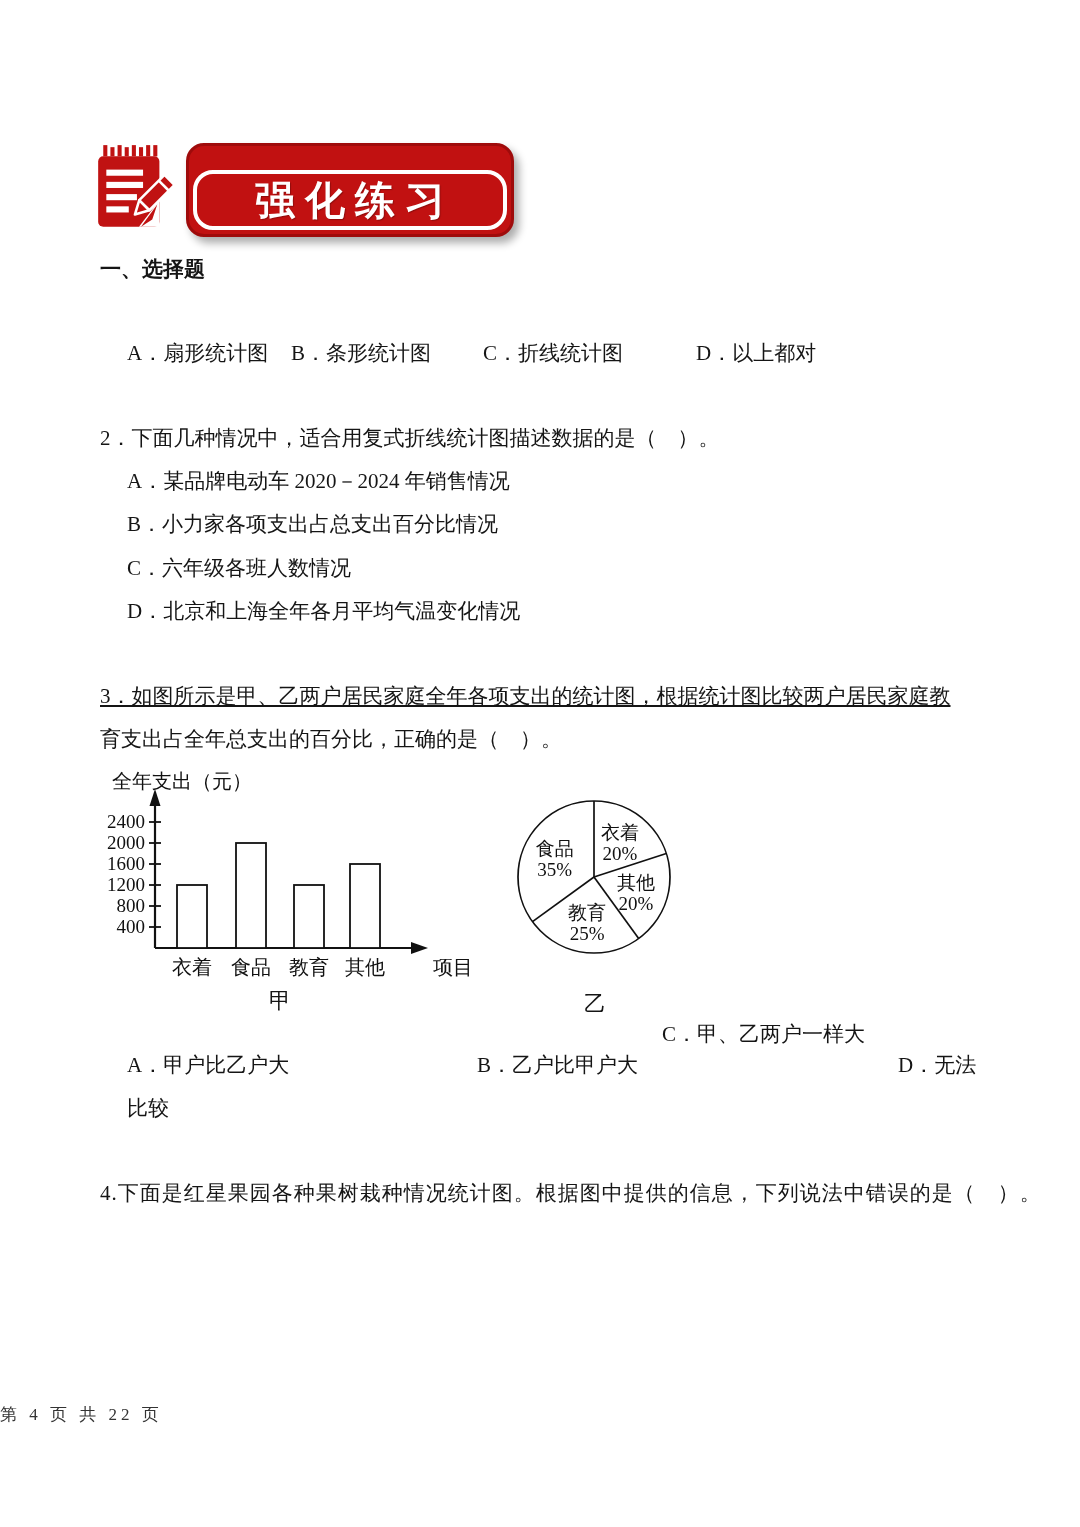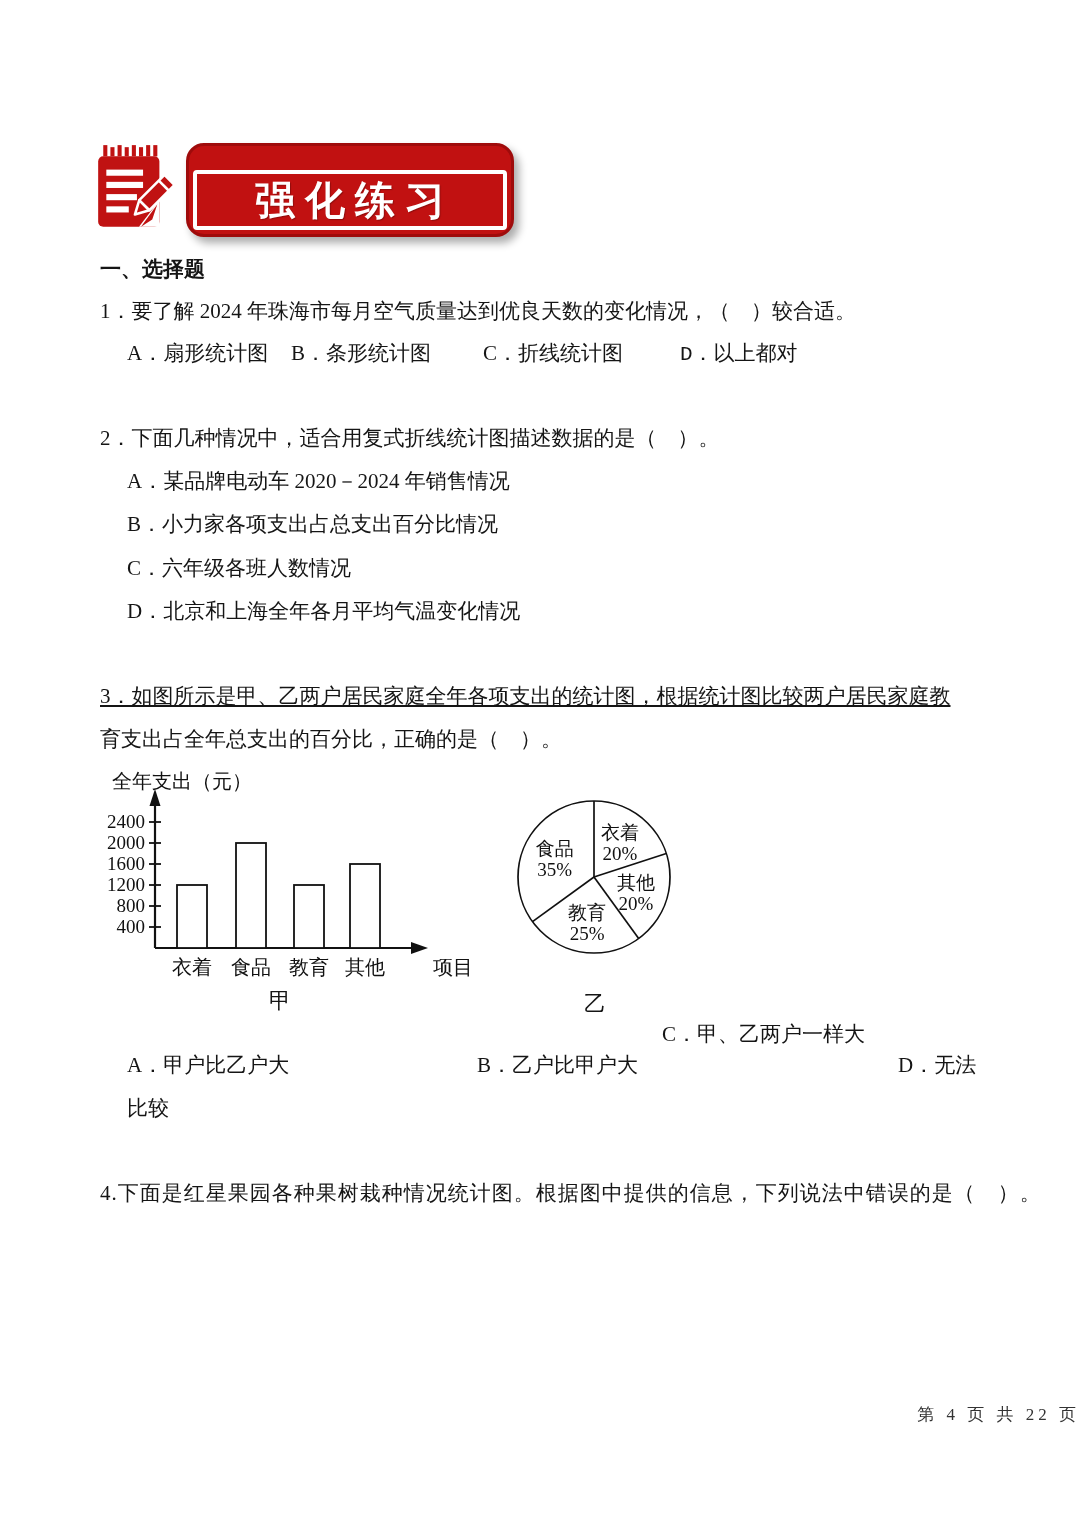--- a/index.html
+++ b/index.html
@@ -6,34 +6,34 @@
   #page{position:relative;width:1080px;height:1527px;background:#fff;overflow:hidden;
         font-family:"Liberation Serif","DejaVu Serif",serif;color:#151515;}
   .abs{position:absolute;}
   .body-text{font-size:21px;white-space:nowrap;}
   .opt-span{position:absolute;font-size:21px;white-space:nowrap;}
 
   
   #badge{left:186px;top:143px;width:322px;height:88px;background:#c11111;
          border:3px solid #9f0b0b;border-radius:18px;
          box-shadow:5px 6px 8px rgba(0,0,0,.33);}
-  #badge-inner{position:absolute;inset:4px;border:4px solid #ffffff;border-radius:4px;
+  #badge-inner{position:absolute;inset:4px;border:4px solid #ffffff;border-radius:20px;
                display:flex;align-items:center;justify-content:center;margin-top:20px;}
   #badge-label{color:#ffffff;font-size:40px;font-weight:bold;letter-spacing:10px;
                text-indent:10px;text-shadow:1px 1px 1px rgba(0,0,0,.25);}
 
   
   #bar-chart text, #pie-chart text{font-family:"Liberation Serif","DejaVu Serif",serif;fill:#111;}
   #bar-chart .tick-label{font-size:19px;}
   #bar-chart .cat-label{font-size:20px;}
   #bar-chart .axis-title{font-size:20px;}
   #pie-chart text{font-size:19px;}
   .chart-caption{font-size:22px;text-align:center;}
 
-  #footer{left:0;top:1403px;width:1080px;text-align:right;font-size:17px;color:#333;
+  #footer{left:0;top:1403px;width:1080px;text-align:left;font-size:17px;color:#333;
           letter-spacing:4px;}
   .section-title{font-size:21px;font-weight:600;}
 </style>
 </head>
 <body>
 
 <div id="page">
 
   <svg class="abs" style="left:90px;top:143px;" width="100" height="92" viewBox="0 0 98 90">
     <g fill="#c01212">
@@ -63,26 +63,25 @@
   </svg>
 
   <div id="badge" class="abs">
     <div id="badge-inner">
       <span id="badge-label">强化练习</span>
     </div>
   </div>
 
   <div class="abs section-title" style="left:100px;top:255px;">一、选择题</div>
 
-  <div class="abs body-text" style="left:100px;top:297px;">1．要了解 2024 年珠海市每月空气质量达到优良天数的变化情况，（　）较合适。</div>
   <div>
     <span class="opt-span" style="left:127px;top:339px;">A．扇形统计图</span>
     <span class="opt-span" style="left:291px;top:339px;">B．条形统计图</span>
     <span class="opt-span" style="left:483px;top:339px;text-align:center;">C．折线统计图</span>
-    <span class="opt-span" style="left:680px;top:339px;font-family:Liberation Mono, monospace;">D．以上都对</span>
+    <span class="opt-span" style="left:696px;top:339px;">D．以上都对</span>
   </div>
 
   <div class="abs body-text" style="left:100px;top:424px;text-align:right;">2．下面几种情况中，适合用复式折线统计图描述数据的是（　）。</div>
   <div>
     <span class="opt-span" style="left:127px;top:467px;">A．某品牌电动车 2020－2024 年销售情况</span>
     <span class="opt-span" style="left:127px;top:510px;">B．小力家各项支出占总支出百分比情况</span>
     <span class="opt-span" style="left:127px;top:554px;">C．六年级各班人数情况</span>
     <span class="opt-span" style="left:127px;top:597px;">D．北京和上海全年各月平均气温变化情况</span>
   </div>
 

